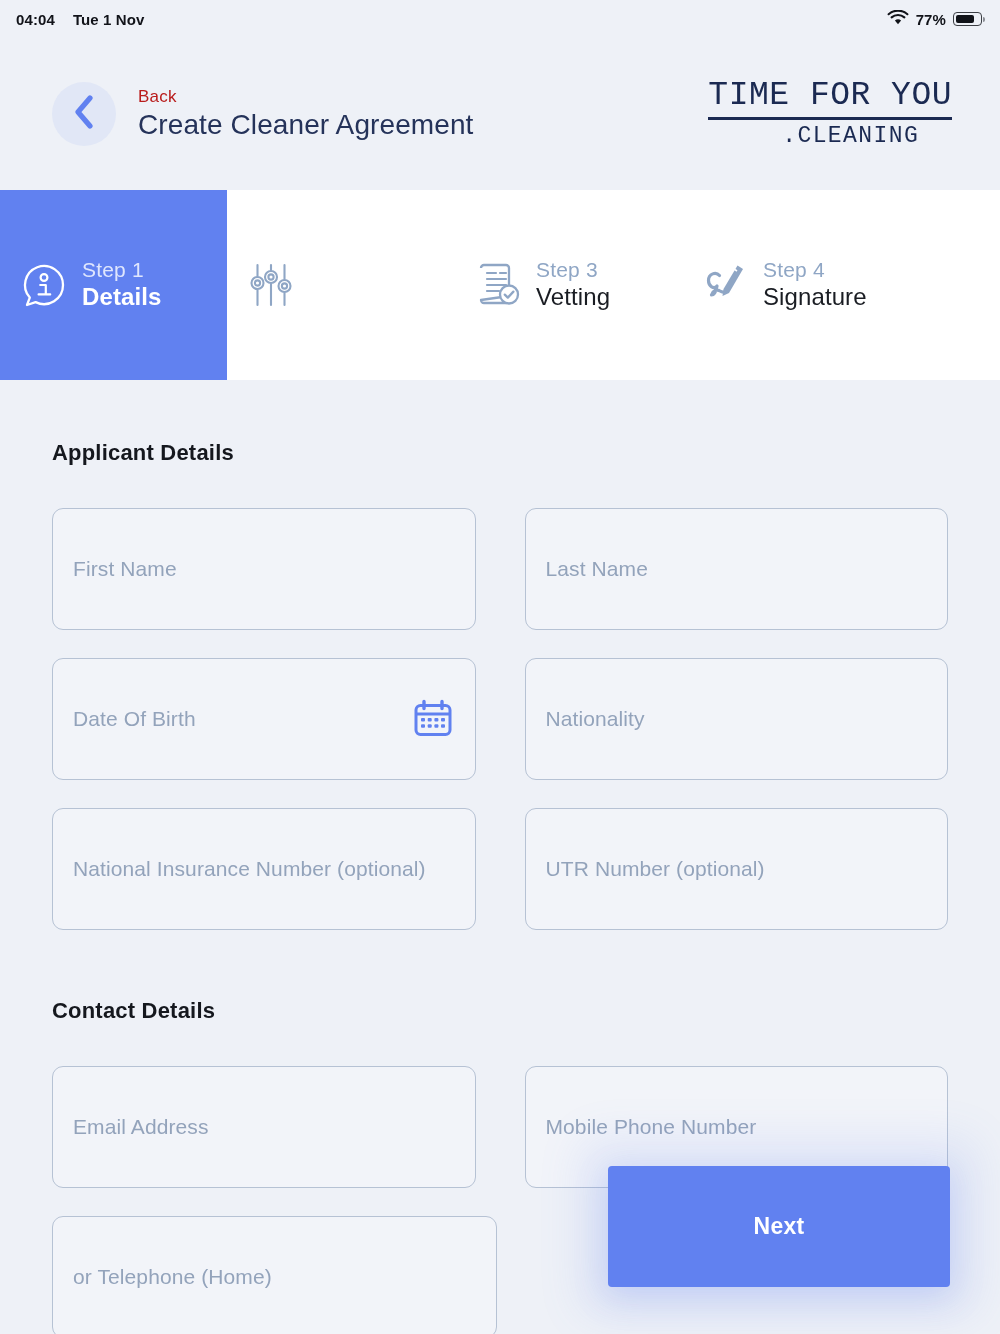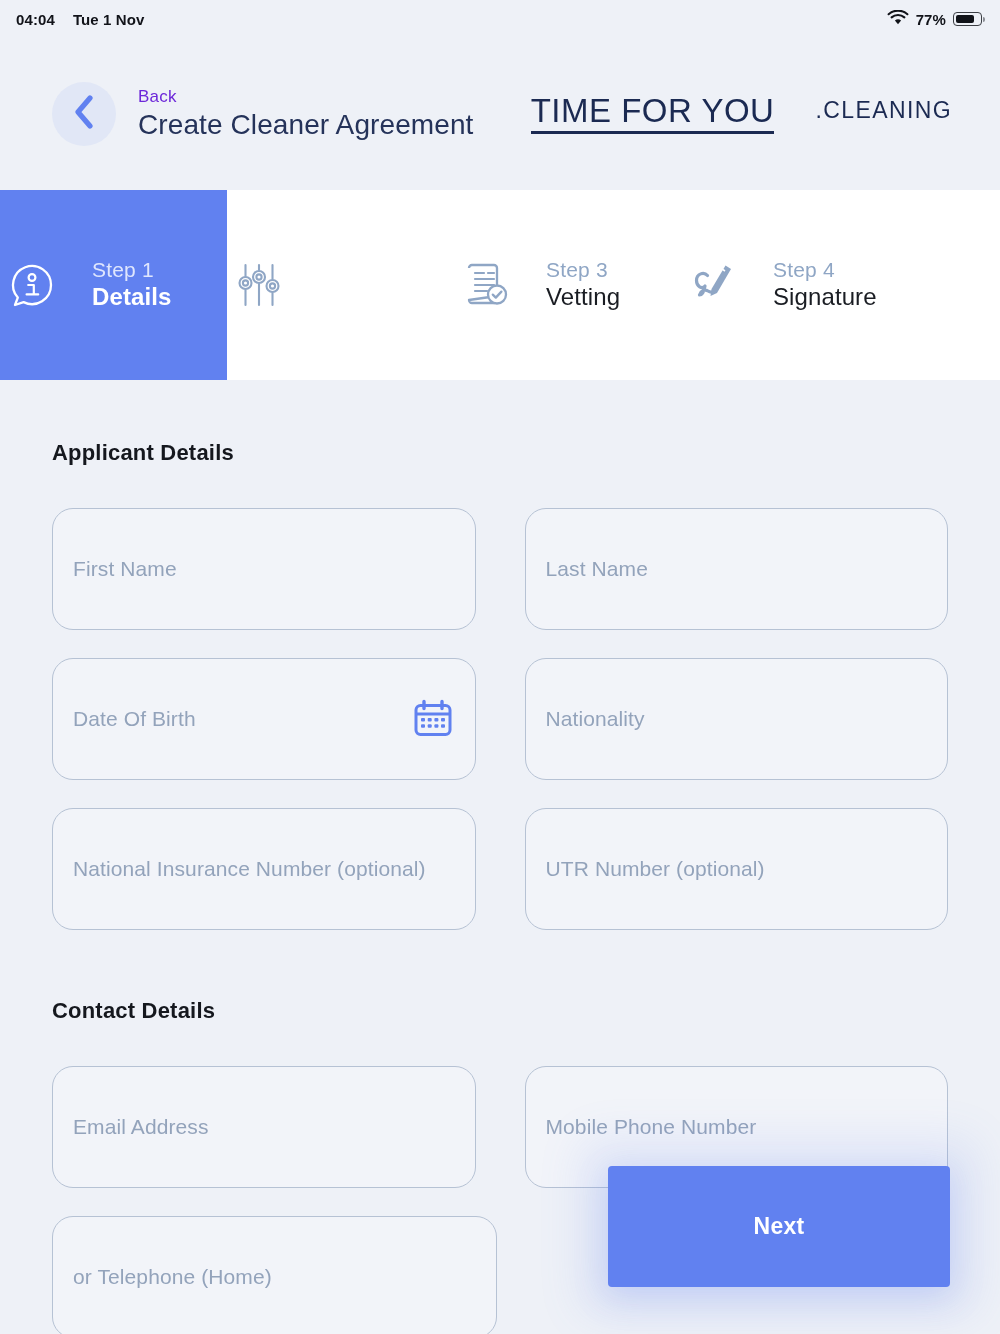--- a/index.html
+++ b/index.html
@@ -75,36 +75,36 @@
     width: 64px; height: 64px;
     border-radius: 50%;
     background: #e1e7f6;
     display: flex;
     align-items: center;
     justify-content: center;
   }
   .header-text { display: flex; flex-direction: column; gap: 2px; }
   .back-label {
     font-size: 17px;
-    color: #6d28d9;
+    color: #b91c1c;
     font-weight: 500;
     letter-spacing: .2px;
   }
   .page-title {
     font-size: 28px;
     color: #25335a;
     font-weight: 500;
     letter-spacing: .1px;
   }
   .logo {
     margin-left: auto;
     display: flex;
-    flex-direction: row;
-    align-items: flex-start;
-    font-family: Liberation Sans, sans-serif;
+    flex-direction: column;
+    align-items: center;
+    font-family: Liberation Mono, monospace;
     color: #1b2a52;
   }
   .logo-main {
     font-size: 33px;
     letter-spacing: .5px;
     line-height: 1.05;
     border-bottom: 3px solid #1b2a52;
     padding-bottom: 3px;
   }
   .logo-sub {
@@ -117,22 +117,22 @@
   
   .steps {
     display: flex;
     height: 190px;
     background: #ffffff;
   }
   .step {
     flex: 0 0 227px;
     display: flex;
     align-items: center;
-    gap: 32px;
-    padding-left: 4px;
+    gap: 10px;
+    padding-left: 16px;
     cursor: pointer;
   }
   .step.active { background: #6181f0; }
   .step-icon { width: 56px; flex: 0 0 56px; display: flex; justify-content: center; }
   .step-labels { display: flex; flex-direction: column; line-height: 1.18; }
   .step-num {
     font-size: 21px;
     color: #8fa6c5;
     font-weight: 400;
     letter-spacing: .2px;
@@ -158,21 +158,21 @@
   .section-title.second { margin-top: 68px; }
   .row {
     display: flex;
     gap: 49px;
     margin-bottom: 28px;
   }
   .field {
     flex: 1 1 0;
     height: 122px;
     border: 1.5px solid #b6c2d4;
-    border-radius: 21px;
+    border-radius: 11px;
     background: #f2f4f9;
     display: flex;
     align-items: center;
     padding: 0 20px;
     position: relative;
   }
   .field-ph {
     font-size: 21px;
     color: #93a3bb;
     letter-spacing: .1px;

